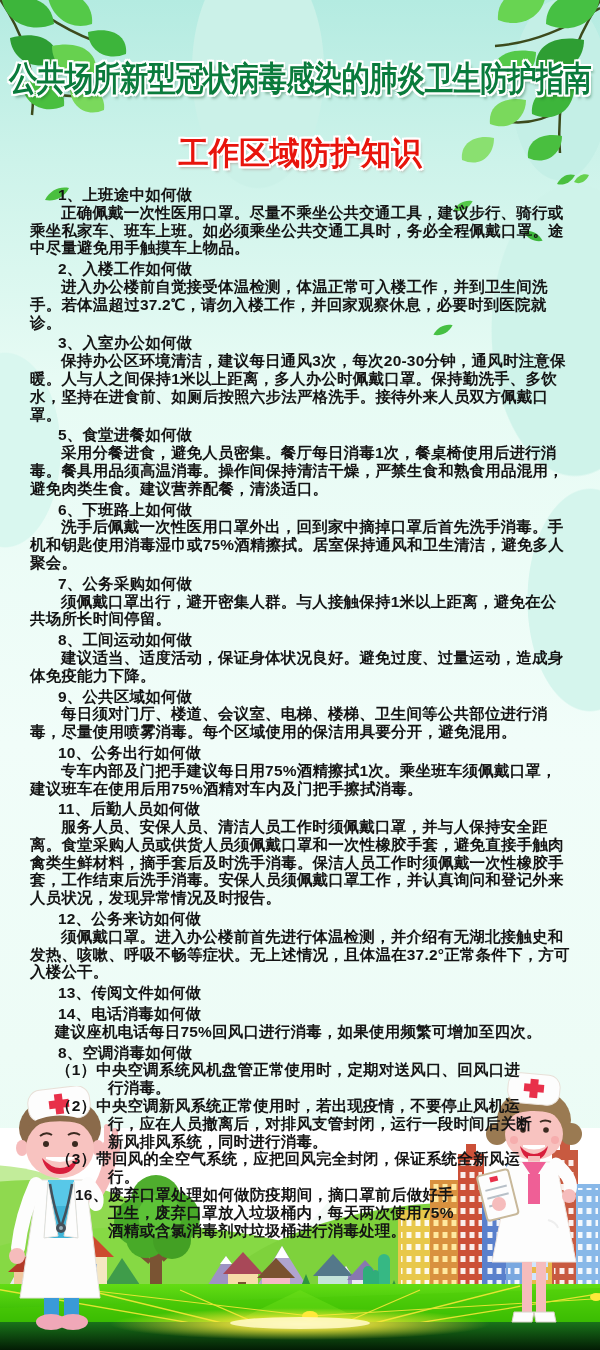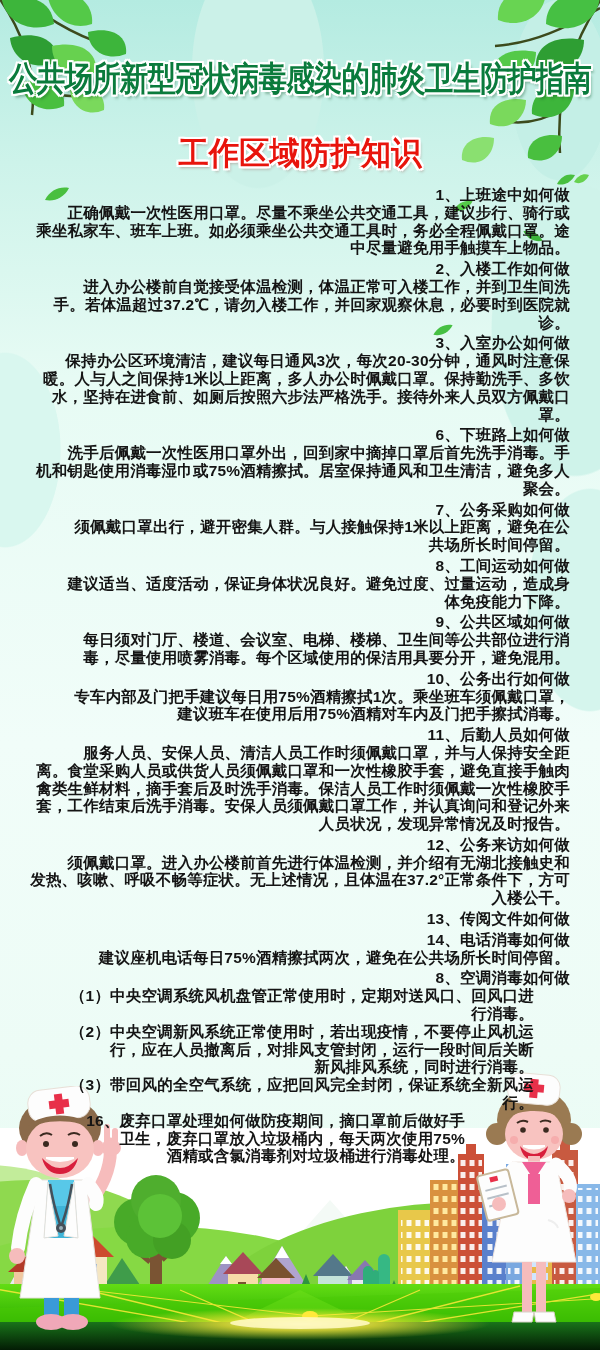--- a/index.html
+++ b/index.html
@@ -31,21 +31,21 @@
     font-size:32px;font-weight:bold;color:#e8140c;
     text-shadow:-2px -2px 0 #fff,2px -2px 0 #fff,-2px 2px 0 #fff,2px 2px 0 #fff,
       0 -2px 0 #fff,0 2px 0 #fff,-2px 0 0 #fff,2px 0 0 #fff,2px 3px 3px rgba(120,30,20,.35);
   }
   .content{
     position:absolute;top:186px;left:0;width:600px;z-index:5;
     padding:0 30px;box-sizing:border-box;
     font-size:15.5px;line-height:17.8px;color:#141414;font-weight:600;
     letter-spacing:.2px;
   }
-  .sec p{margin:0;text-align:right;}
+  .sec p{margin:0;}
   .sec .sec-head{margin:0;padding-left:1.8em;}
   .sec + .sec .sec-head{margin-top:3px;}
   .sec .sec-body{text-indent:2em;}
   .sec .sec-body.ind15{text-indent:1.6em;}
   .sec .sub{margin:0 36px 0 26px;padding-left:52px;text-indent:-52px;}
   .sec .sec16{margin:0 105px 0 45px;padding-left:33px;text-indent:-33px;}
   .scene{position:absolute;left:0;top:1050px;width:600px;height:300px;z-index:1;}
   .leaves-tl{position:absolute;left:-8px;top:-10px;z-index:2;}
   .leaves-tr{position:absolute;right:-10px;top:-12px;z-index:2;}
   .sprig{position:absolute;z-index:2;}
@@ -330,20 +330,24 @@
     </div>
     <div class="sec">
       <p class="sec-head">2、入楼工作如何做</p>
       <p class="sec-body">进入办公楼前自觉接受体温检测，体温正常可入楼工作，并到卫生间洗手。若体温超过37.2℃，请勿入楼工作，并回家观察休息，必要时到医院就诊。</p>
     </div>
     <div class="sec">
       <p class="sec-head">3、入室办公如何做</p>
       <p class="sec-body">保持办公区环境清洁，建议每日通风3次，每次20-30分钟，通风时注意保暖。人与人之间保持1米以上距离，多人办公时佩戴口罩。保持勤洗手、多饮水，坚持在进食前、如厕后按照六步法严格洗手。接待外来人员双方佩戴口罩。</p>
     </div>
     <div class="sec">
+      <p class="sec-head">5、食堂进餐如何做</p>
+      <p class="sec-body">采用分餐进食，避免人员密集。餐厅每日消毒1次，餐桌椅使用后进行消毒。餐具用品须高温消毒。操作间保持清洁干燥，严禁生食和熟食用品混用，避免肉类生食。建议营养配餐，清淡适口。</p>
+    </div>
+    <div class="sec">
       <p class="sec-head">6、下班路上如何做</p>
       <p class="sec-body">洗手后佩戴一次性医用口罩外出，回到家中摘掉口罩后首先洗手消毒。手机和钥匙使用消毒湿巾或75%酒精擦拭。居室保持通风和卫生清洁，避免多人聚会。</p>
     </div>
     <div class="sec">
       <p class="sec-head">7、公务采购如何做</p>
       <p class="sec-body">须佩戴口罩出行，避开密集人群。与人接触保持1米以上距离，避免在公共场所长时间停留。</p>
     </div>
     <div class="sec">
       <p class="sec-head">8、工间运动如何做</p>
       <p class="sec-body">建议适当、适度活动，保证身体状况良好。避免过度、过量运动，造成身体免疫能力下降。</p>
@@ -362,21 +366,21 @@
     </div>
     <div class="sec">
       <p class="sec-head">12、公务来访如何做</p>
       <p class="sec-body">须佩戴口罩。进入办公楼前首先进行体温检测，并介绍有无湖北接触史和发热、咳嗽、呼吸不畅等症状。无上述情况，且体温在37.2°正常条件下，方可入楼公干。</p>
     </div>
     <div class="sec">
       <p class="sec-head">13、传阅文件如何做</p>
     </div>
     <div class="sec">
       <p class="sec-head">14、电话消毒如何做</p>
-      <p class="sec-body ind15">建议座机电话每日75%酒精擦拭两次，避免在公共场所长时间停留。</p>
+      <p class="sec-body ind15">建议座机电话每日75%回风口进行消毒，如果使用频繁可增加至四次。</p>
     </div>
     <div class="sec">
       <p class="sec-head">8、空调消毒如何做</p>
       <p class="sub">（1）中央空调系统风机盘管正常使用时，定期对送风口、回风口进行消毒。</p>
       <p class="sub">（2）中央空调新风系统正常使用时，若出现疫情，不要停止风机运行，应在人员撤离后，对排风支管封闭，运行一段时间后关断新风排风系统，同时进行消毒。</p>
       <p class="sub">（3）带回风的全空气系统，应把回风完全封闭，保证系统全新风运行。</p>
     </div>
     <div class="sec">
       <p class="sec16">16、废弃口罩处理如何做防疫期间，摘口罩前后做好手卫生，废弃口罩放入垃圾桶内，每天两次使用75%酒精或含氯消毒剂对垃圾桶进行消毒处理。</p>
     </div>

